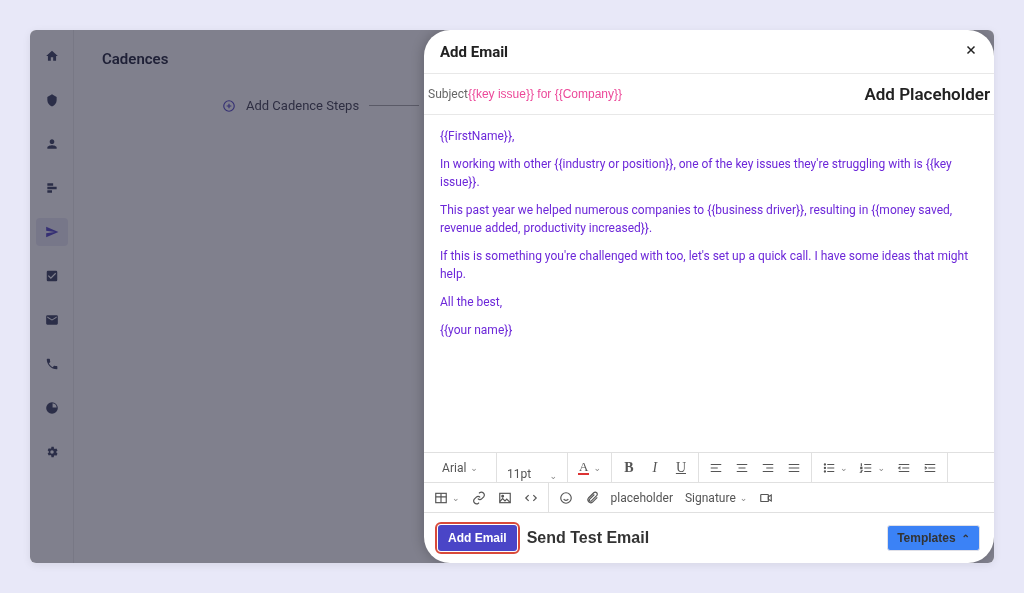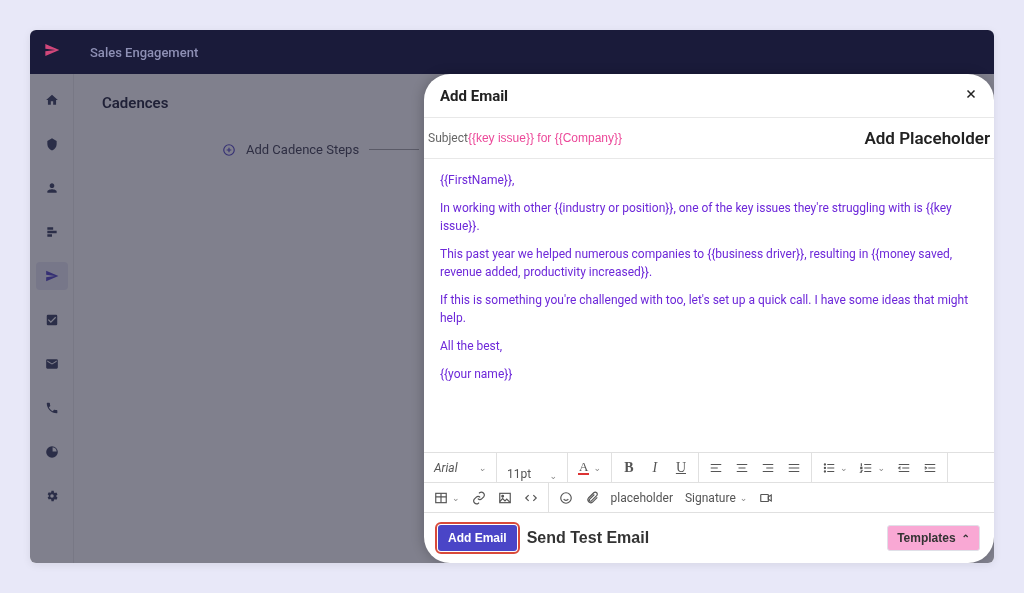--- a/index.html
+++ b/index.html
@@ -132,21 +132,21 @@
       padding: 0 6px;
       display: flex;
       align-items: center;
       justify-content: center;
       cursor: pointer;
       color: #555;
       font-size: 12px;
       gap: 4px;
     }
     .tool-btn svg { width: 14px; height: 14px; }
-    .font-select { width: 64px; justify-content: space-between; padding: 0 6px; font-style: italic; }
+    .font-select { width: 64px; padding: 0 6px; }
     .size-select { width: 62px; justify-content: space-between; padding: 0 6px; align-items: flex-end; }
     .chev { font-size: 9px; color: #888; }
     .format-bold { font-weight: 700; font-family: serif; font-size:14px;}
     .format-italic { font-style: italic; font-family: serif; font-size:14px;}
     .format-underline { text-decoration: underline; font-family: serif; font-size:14px;}
     .footer-actions {
       display: flex;
       align-items: center;
       padding: 12px 14px;
       gap: 10px;
@@ -165,47 +165,39 @@
     .btn-link {
       background: none;
       border: none;
       color: #333;
       font-size: 16px;
       font-weight: 600;
       cursor: pointer;
     }
     .footer-spacer { flex: 1; }
     .templates-btn {
-      background: #f9a8d4;
+      background: #3b82f6;
       border: 1px solid #e0e0e8;
       color: #333;
       font-size: 12px;
       font-weight: 600;
       padding: 5px 9px;
       border-radius: 3px;
       cursor: pointer;
       display: flex;
       align-items: center;
       gap: 6px;
     }
     .font-color-A { font-family: serif; font-size: 13px; border-bottom: 2px solid #d33; line-height:1; padding:0 1px; }
   </style>
 </head>
 <body>
 
 <div class="app-container">
 
-  <div class="topbar">
-    <span class="logo-icon">
-      <svg width="16" height="16" viewBox="0 0 24 24" fill="currentColor">
-          <path d="M2 21l21-9L2 3v7l15 2-15 2z"></path>
-        </svg>
-    </span>
-    <span class="topbar-title">Sales Engagement</span>
-  </div>
 
   <div class="app-body">
 
     <div class="sidebar">
       <div class="sidebar-item">
         <svg width="14" height="14" viewBox="0 0 24 24" fill="currentColor">
             <path d="M10 20v-6h4v6h5v-8h3L12 3 2 12h3v8z"></path>
           </svg>
       </div>
       <div class="sidebar-item">

